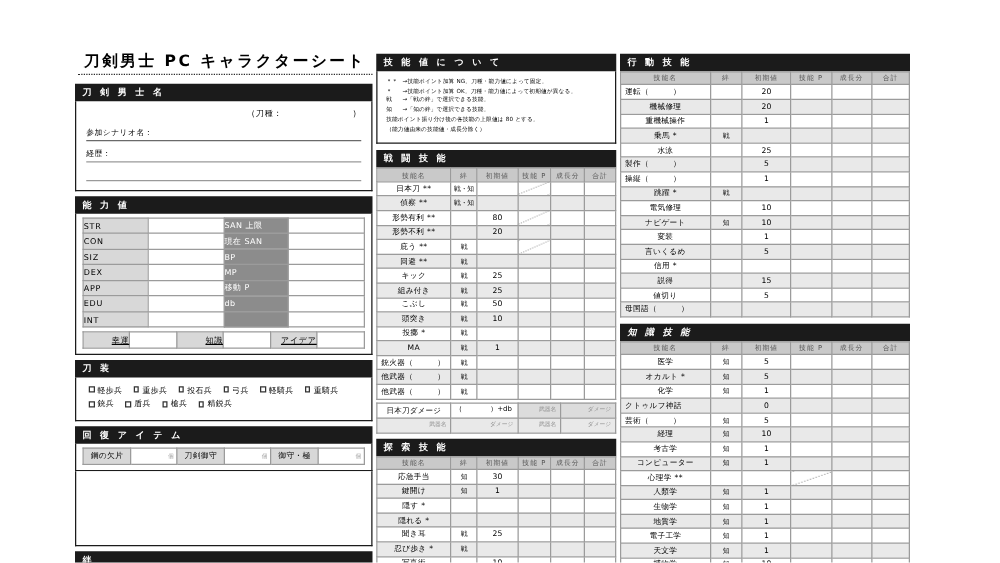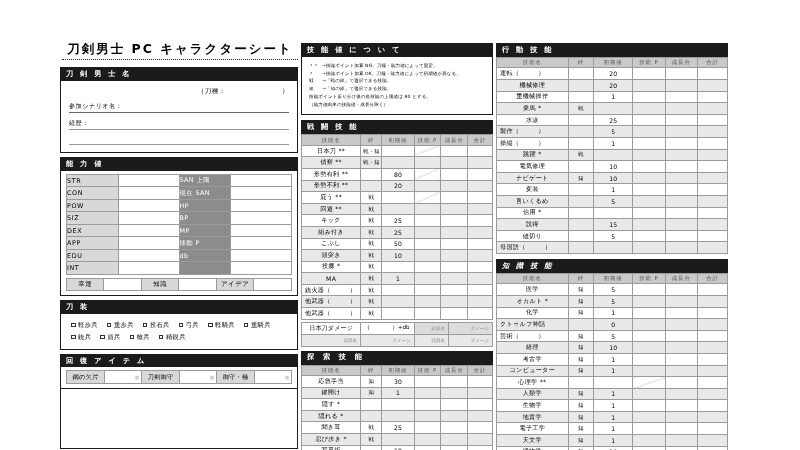--- a/index.html
+++ b/index.html
@@ -58,21 +58,21 @@
   table { border-collapse: collapse; width: 100%; }
   .abil { border-top: none; }
   .abil td { border: 1px solid #9b9b9b; height: 12.5px; font-size: 6.4px; text-align: left; }
   .abil td.lbl { background: #d8d8d8; width: 23%; letter-spacing: .6px; }
   .abil td.lbl2 { background: #8c8c8c; color: #fff; width: 23%; letter-spacing: .4px; }
   .abil td.val { background: #fff; width: 27%; }
   .abil td.blank { background: #8c8c8c; }
   .abil-wrap { padding: 3px 5px 4px 5px; }
 
   .lucky { margin-top: 3px; }
-  .lucky td { border: 1px solid #9b9b9b; height: 12.5px; font-size: 6.4px; text-align: center; }
+  .lucky td { border: 1px solid #9b9b9b; height: 12.5px; font-size: 6.4px; text-align: right; text-decoration: underline; }
   .lucky td.lbl { background: #d8d8d8; width: 16.6%; letter-spacing: .6px; }
   .lucky td.val { background: #fff; width: 16.7%; }
 
   
   .chk-wrap { padding: 5px 8px 6px 10px; font-size: 6.3px; line-height: 1.85; letter-spacing: .3px; }
   .chk { display: inline-block; margin-right: 9px; white-space: nowrap; }
   .chk .box {
     display: inline-block; width: 4.6px; height: 4.6px;
     border: 1px solid #333; margin-right: 2.5px; vertical-align: -0.2px;
     background: #fff;
@@ -167,26 +167,20 @@
             <tr>
               <td class="lbl">STR</td>
               <td class="val"></td>
               <td class="lbl2">SAN 上限</td>
               <td class="val"></td>
             </tr>
             <tr>
               <td class="lbl">CON</td>
               <td class="val"></td>
               <td class="lbl2">現在 SAN</td>
-              <td class="val"></td>
-            </tr>
-            <tr>
-              <td class="lbl">POW</td>
-              <td class="val"></td>
-              <td class="lbl2">HP</td>
               <td class="val"></td>
             </tr>
             <tr>
               <td class="lbl">SIZ</td>
               <td class="val"></td>
               <td class="lbl2">BP</td>
               <td class="val"></td>
             </tr>
             <tr>
               <td class="lbl">DEX</td>
@@ -422,21 +416,21 @@
         </tr>
         <tr>
           <td class="hdr2">武器名</td>
           <td class="hdr2">ダメージ</td>
           <td class="hdr2">武器名</td>
           <td class="hdr2">ダメージ</td>
         </tr>
       </tbody>
     </table>
 
-    <div class="bar" style="margin-top:4px;font-family:Liberation Mono, monospace;">探 索 技 能</div>
+    <div class="bar" style="margin-top:4px;">探 索 技 能</div>
     <table class="skill">
       <thead>
           <tr class="hdr-row">
             <th class="c-nm">技能名</th>
             <th class="c-kz">絆</th>
             <th class="c-init">初期値</th>
             <th class="c-sp">技能 P</th>
             <th class="c-gr">成長分</th>
             <th class="c-tot">合計</th>
           </tr>

